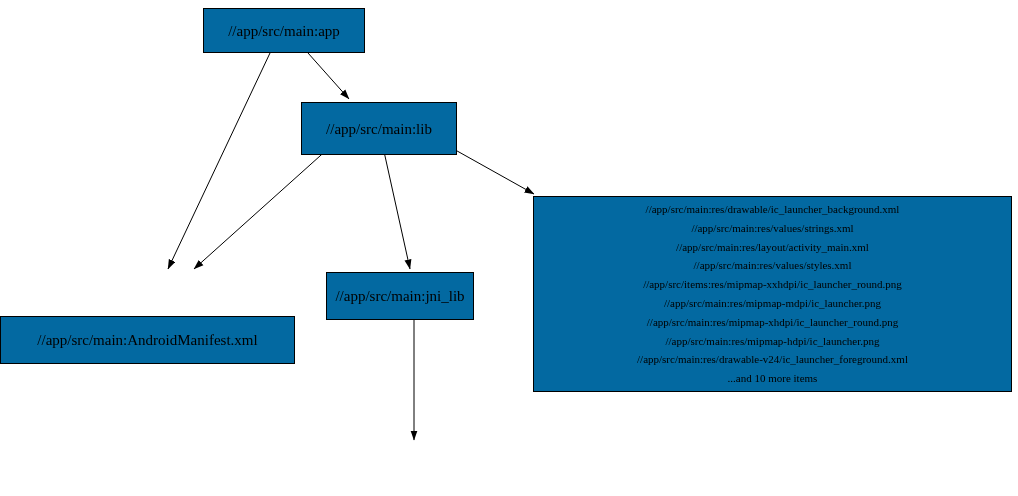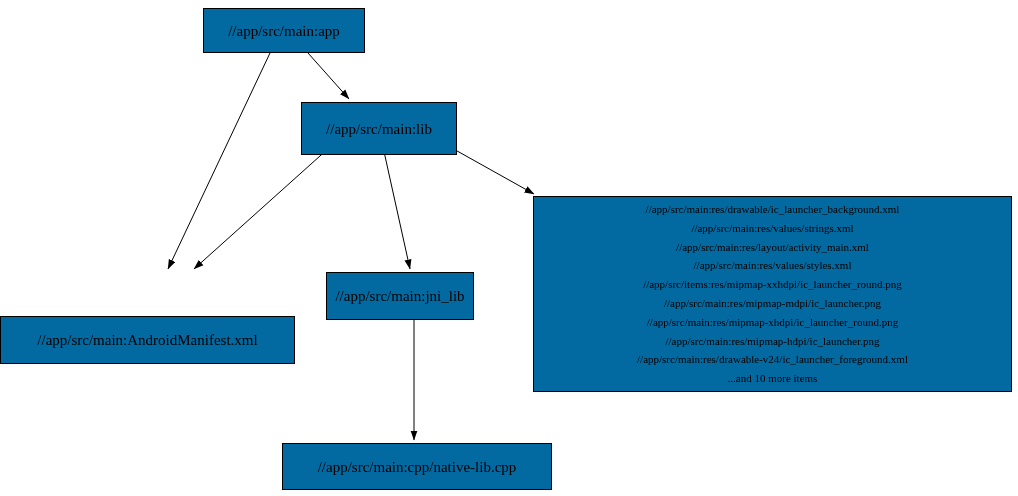--- a/index.html
+++ b/index.html
@@ -94,17 +94,14 @@
     <div class="res-line">//app/src/main:res/layout/activity_main.xml</div>
     <div class="res-line">//app/src/main:res/values/styles.xml</div>
     <div class="res-line">//app/src/items:res/mipmap-xxhdpi/ic_launcher_round.png</div>
     <div class="res-line">//app/src/main:res/mipmap-mdpi/ic_launcher.png</div>
     <div class="res-line">//app/src/main:res/mipmap-xhdpi/ic_launcher_round.png</div>
     <div class="res-line">//app/src/main:res/mipmap-hdpi/ic_launcher.png</div>
     <div class="res-line">//app/src/main:res/drawable-v24/ic_launcher_foreground.xml</div>
     <div class="res-line">...and 10 more items</div>
   </div>
 
-  <div class="node node-native">
-    <span>//app/src/main:cpp/native-lib.cpp</span>
-  </div>
 
 </div>
 
 </body></html>

